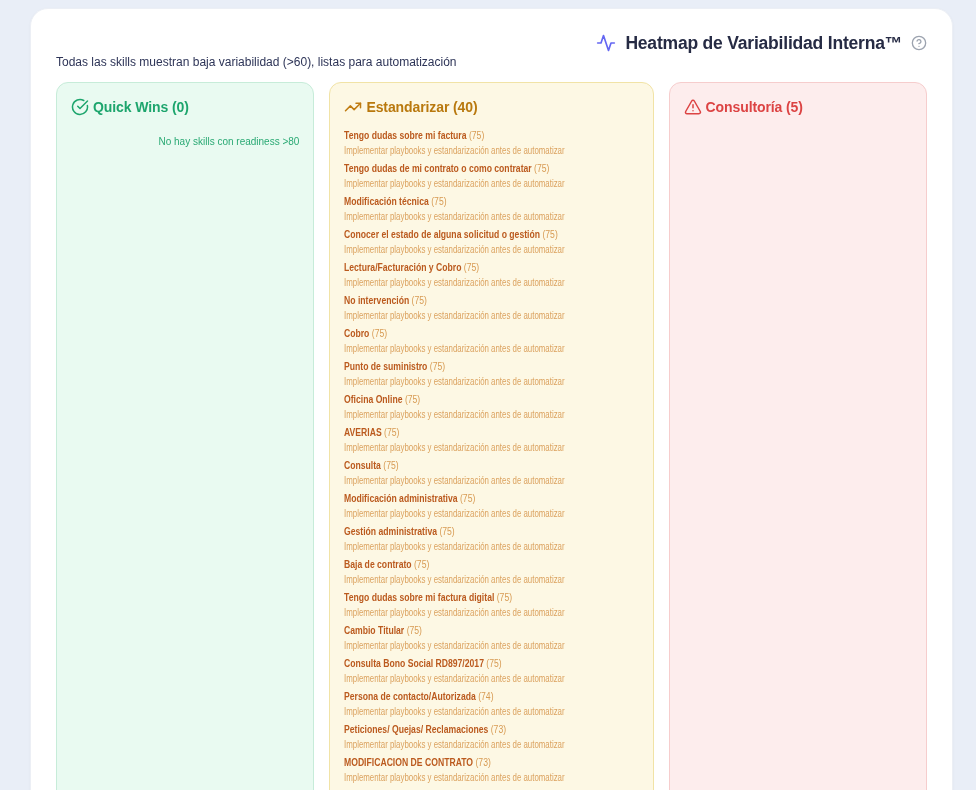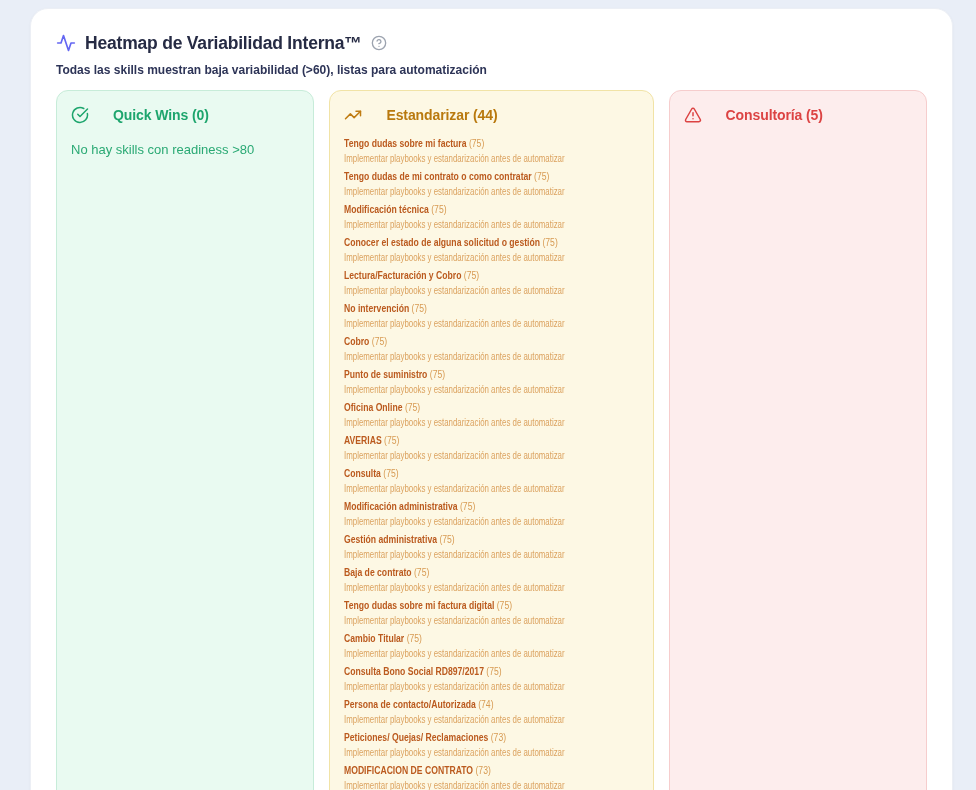--- a/index.html
+++ b/index.html
@@ -11,54 +11,54 @@
   .card {
     margin: 8px 23px 0 30px;
     width: 923px;
     min-height: 860px;
     background: #ffffff;
     border: 1px solid #eceff5;
     border-radius: 18px;
     padding: 22px 25px 40px 25px;
     box-shadow: 0 1px 3px rgba(16,24,40,0.04);
   }
-  .title-row { display: flex; align-items: center; gap: 9px; }
+  .title-row { display: flex; align-items: center; gap: 9px; justify-content: flex-end; }
   .title-row h1 {
     font-size: 17.5px; font-weight: 700; color: #262b44; letter-spacing: -0.2px;
     line-height: 24px;
   }
   .icon { display: inline-flex; align-items: center; justify-content: center; }
   .subtitle {
-    margin-top: 8px; font-size: 12px; color: #2d3457; line-height: 15px; font-weight: bold;
+    margin-top: 0; font-size: 12px; color: #2d3457; line-height: 15px;
   }
   .columns {
     display: flex; gap: 15px; margin-top: 12px; align-items: stretch;
   }
   .col {
     flex: 1 1 0; border-radius: 12px; padding: 14px 14px 18px 14px;
     min-height: 720px;
   }
   .col-green {
     background: var(--quick-wins-bg, #e9faf1);
     border: 1px solid var(--quick-wins-border, #c7ecd9);
   }
   .col-yellow {
     background: var(--estandarizar-bg, #fdf8e4);
     border: 1px solid var(--estandarizar-border, #f1e3a6);
   }
   .col-red {
     background: var(--consultoria-bg, #fdeded);
     border: 1px solid var(--consultoria-border, #f6cdcd);
   }
-  .col-header { display: flex; align-items: center; gap: 24px; margin-bottom: 10px; }
+  .col-header { display: flex; align-items: center; gap: 4px; margin-bottom: 10px; }
   .col-header h2 { font-size: 14px; font-weight: 700; line-height: 20px; letter-spacing: -0.1px; }
   .col-green .col-header h2 { color: var(--quick-wins-green, #1da56d); }
   .col-yellow .col-header h2 { color: var(--estandarizar-amber, #b9790e); }
   .col-red .col-header h2 { color: var(--consultoria-red, #dc4343); }
-  .empty-msg { font-size: 13px; line-height: 14px; margin-top: 18px; }
+  .empty-msg { font-size: 10px; line-height: 14px; margin-top: 18px; text-align: right; }
   .green-msg { color: #2aa974; }
   .red-msg { color: #e25555; }
   .skill-item { margin-bottom: 3px; }
   .skill-title {
     font-size: 11.5px; font-weight: 700; line-height: 16px; margin-bottom: 1px;
     color: var(--skill-title-color, #bb5a1e);
     white-space: nowrap; transform: scaleX(0.75); transform-origin: 0 50%;
   }
   .skill-score { font-weight: 400; color: var(--skill-score-color, #d79a52); }
   .skill-note {
@@ -107,21 +107,21 @@
     </section>
 
     <section class="col col-yellow">
       <div class="col-header">
         <span class="icon">
           <svg width="18" height="18" viewBox="0 0 24 24" fill="none" stroke="#c07c12" stroke-width="2" stroke-linecap="round" stroke-linejoin="round">
               <polyline points="22 7 13.5 15.5 8.5 10.5 2 17"></polyline>
               <polyline points="16 7 22 7 22 13"></polyline>
             </svg>
         </span>
-        <h2>Estandarizar (44)</h2>
+        <h2>Estandarizar (40)</h2>
       </div>
       <div class="skill-list">
 
           <div class="skill-item">
             <div class="skill-title"><span>Tengo dudas sobre mi factura</span> <span class="skill-score">(75)</span></div>
             <div class="skill-note">Implementar playbooks y estandarización antes de automatizar</div>
           </div>
 
           <div class="skill-item">
             <div class="skill-title"><span>Tengo dudas de mi contrato o como contratar</span> <span class="skill-score">(75)</span></div>

